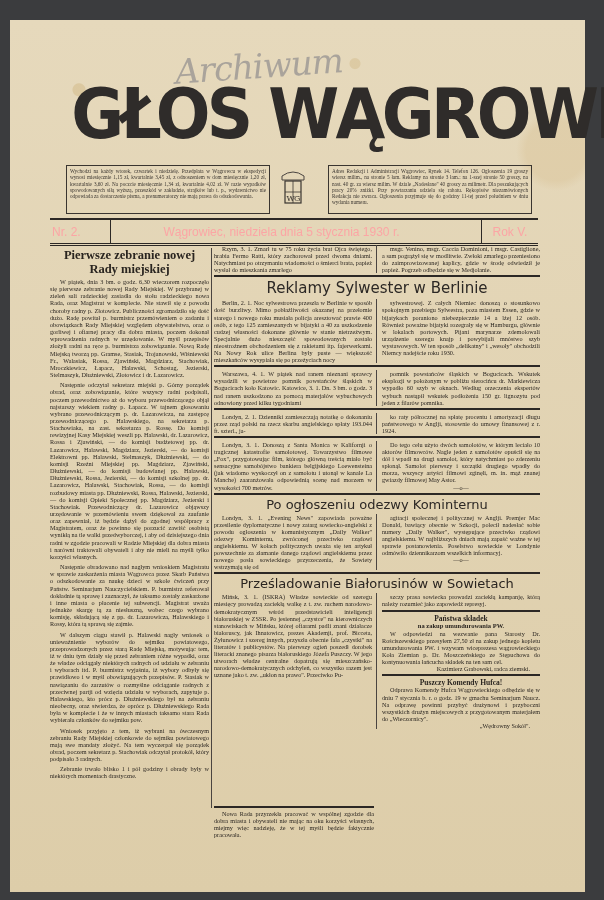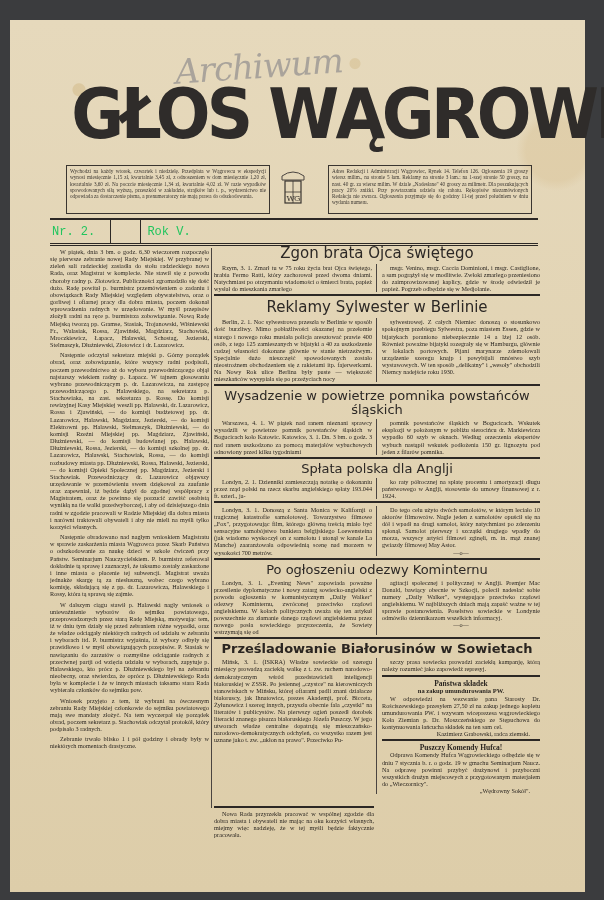--- a/index.html
+++ b/index.html
@@ -8,21 +8,21 @@
     background-image:radial-gradient(circle at 12% 8%, rgba(200,170,110,.35) 0 6px, transparent 7px),
       radial-gradient(circle at 60% 5%, rgba(200,170,110,.3) 0 5px, transparent 6px),
       radial-gradient(circle at 95% 15%, rgba(220,200,160,.6) 0 30px, transparent 40px),
       linear-gradient(180deg,#e6d9bc,#ddcda9);}
   .pencil{position:absolute;left:165px;top:26px;font-family:"DejaVu Serif",serif;font-style:italic;font-size:34px;color:rgba(120,120,130,.55);transform:rotate(-4deg);letter-spacing:-1px;}
   .masthead{position:absolute;left:52px;top:72px;width:480px;height:85px;text-align:center;font-family:"DejaVu Sans",sans-serif;font-weight:bold;font-size:70px;line-height:85px;color:#2f2c2a;letter-spacing:-4px;transform:scaleX(.92);transform-origin:center;white-space:nowrap;}
   .infobox{position:absolute;border:1px solid #3a3530;font-size:5.2px;line-height:6.3px;padding:2px 3px;text-align:justify;color:#3a3530;}
   .info-left{left:66px;top:165px;width:196px;height:43px;}
   .info-right{left:328px;top:165px;width:196px;height:43px;}
   .crest{position:absolute;left:278px;top:168px;width:30px;height:40px;}
-  .dateline{position:absolute;left:50px;top:218px;width:488px;height:23px;border-top:2px solid #2c2825;border-bottom:3px double #2c2825;display:flex;align-items:center;font-family:Liberation Mono, monospace;font-size:12px;color:#22c55e;}
+  .dateline{position:absolute;left:50px;top:218px;width:488px;height:23px;border-top:2px solid #2c2825;border-bottom:3px double #2c2825;display:flex;align-items:center;font-family:Liberation Sans, sans-serif;font-size:12px;color:#fca5a5;}
   .dateline .nr{width:58px;padding-left:2px;border-right:1px solid #2c2825;height:100%;display:flex;align-items:center;}
   .dateline .dt{flex:1;text-align:center;}
   .dateline .rok{width:56px;border-left:1px solid #2c2825;height:100%;display:flex;align-items:center;justify-content:center;margin-left:29px;}
   .leftcol{position:absolute;left:50px;top:248px;width:159px;height:625px;font-size:6.2px;line-height:7.15px;text-align:justify;overflow:hidden;}
   .leftcol h2{font-family:"Liberation Serif",serif;font-size:12.5px;line-height:14px;margin:0 0 2px 0;text-align:center;font-weight:bold;}
   .leftcol p{margin:0 0 3px 0;text-indent:10px;}
   .colrule{position:absolute;left:211px;top:248px;width:1px;height:560px;background:#4a4440;}
   .rightarea{position:absolute;left:214px;top:245px;width:326px;}
   .art{border-bottom:2px solid #2c2825;padding-bottom:2px;margin-bottom:3px;}
   .art h3{font-family:"DejaVu Sans",sans-serif;font-weight:normal;font-size:15px;line-height:17px;margin:0 0 2px 0;text-align:center;color:#2c2825;}
@@ -58,36 +58,37 @@
     <line x1="7" y1="24" x2="23" y2="24" stroke="#3a3530" stroke-width="0.8"></line>
     <text x="8.5" y="33" font-size="8" font-family="DejaVu Serif, serif" fill="#3a3530">W</text>
     <text x="16" y="33" font-size="8" font-family="DejaVu Serif, serif" fill="#3a3530">G</text>
   </svg>
 </div>
 
 <div class="infobox info-right">Adres Redakcji i Administracji Wągrowiec, Rynek 14. Telefon 126. Ogłoszenia 19 groszy wiersz milim., na stronie 5 łam. Reklamy na stronie 3 łam.: na 1-szej stronie 50 groszy, na nast. 40 gr. za wiersz milim. W dziale „Nadesłane" 40 groszy za milimetr. Dla poszukujących pracy 20% zniżki. Przy powtarzaniu udziela się rabatu. Rękopisów niezamówionych Redakcja nie zwraca. Ogłoszenia przyjmuje się do godziny 11-tej przed południem w dniu wydania numeru.</div>
 
 <div class="dateline">
   <div class="nr">Nr. 2.</div>
+  <div class="dt">Wągrowiec, niedziela dnia 5 stycznia 1930 r.</div>
   <div class="rok">Rok V.</div>
 </div>
 
 <div class="leftcol">
+  <h2>Pierwsze zebranie nowej Rady miejskiej</h2>
   <p>W piątek, dnia 3 bm. o godz. 6,30 wieczorem rozpoczęło się pierwsze zebranie nowej Rady Miejskiej. W przybranej w zieleń sali radzieckiej zasiadła do stołu radzieckiego nowa Rada, oraz Magistrat w komplecie. Nie stawił się z powodu choroby radny p. Złotowicz. Publiczności zgromadziło się dość dużo. Radę powitał p. burmistrz przemówieniem o zadaniu i obowiązkach Rady Miejskiej względem obywatelstwa, oraz o gorliwej i ofiarnej pracy dla dobra miasta, poczem dokonał wprowadzenia radnych w urzędowanie. W myśl przepisów złożyli radni na ręce p. burmistrza zobowiązanie. Nową Radę Miejską tworzą pp. Gramse, Stasiak, Trojanowski, Wiśniewski Fr., Walasiak, Rossa, Zjawiński, Magdziarz, Stachowiak, Mroczkiewicz, Łapacz, Halawski, Schostag, Jezierski, Stelmaszyk, Dłużniewski, Złotowicz i dr. Lazarowicz.</p>
   <p>Następnie odczytał sekretarz miejski p. Górny porządek obrad, oraz zobowiązanie, które wszyscy radni podpisali, poczem przewodnictwo aż do wyboru przewodniczącego objął najstarszy wiekiem radny p. Łapacz. W tajnem głosowaniu wybrano przewodniczącym p. dr. Lazarowicza, na zastępcę przewodniczącego p. Halawskiego, na sekretarza p. Stachowiaka, na zast. sekretarza p. Rossę. Do komisji rewizyjnej Kasy Miejskiej weszli pp. Halawski, dr. Lazarowicz, Rossa i Zjawiński, — do komisji budżetowej pp. dr. Lazarowicz, Halawski, Magdziarz, Jezierski, — do komisji Elektrowni pp. Halawski, Stelmaszyk, Dłużniewski, — do komisji Rzeźni Miejskiej pp. Magdziarz, Zjawiński, Dłużniewski, — do komisji budowlanej pp. Halawski, Dłużniewski, Rossa, Jezierski, — do komisji szkolnej pp. dr. Lazarowicz, Halawski, Stachowiak, Rossa, — do komisji rozbudowy miasta pp. Dłużniewski, Rossa, Halawski, Jezierski, — do komisji Opieki Społecznej pp. Magdziarz, Jezierski i Stachowiak. Przewodniczący dr. Lazarowicz objąwszy urzędowanie w przemówieniu swem dziękował za zaufanie oraz zapewniał, iż będzie dążył do zgodnej współpracy z Magistratem, oraz że powinno się porzucić zawiść osobistą wynikłą na tle walki przedwyborczej, i aby od dzisiejszego dnia radni w zgodzie pracowali w Radzie Miejskiej dla dobra miasta i narówni traktowali obywateli i aby nie mieli na myśli tylko korzyści własnych.</p>
   <p>Następnie obradowano nad nagłym wnioskiem Magistratu w sprawie zaskarżenia miasta Wągrowca przez Skarb Państwa o odszkodowanie za naukę dzieci w szkole ćwiczeń przy Państw. Seminarjum Nauczycielskiem. P. burmistrz referował dokładnie tą sprawę i zaznaczył, że taksamo zostały zaskarżone i inne miasta o płacenie tej subwencji. Magistrat uważa jednakże skargę tą za niesłuszną, wobec czego wybrano komisję, składającą się z pp. dr. Lazarowicza, Halawskiego i Rossy, która tą sprawą się zajmie.</p>
   <p>W dalszym ciągu stawił p. Halawski nagły wniosek o unieważnienie wyborów do sejmiku powiatowego, przeprowadzonych przez starą Radę Miejską, motywując tem, iż w dniu tym działy się przed zebraniem różne wypadki, oraz że władze odciągały niektórych radnych od udziału w zebraniu i wyborach itd. P. burmistrz wyjaśnia, iż wybory odbyły się prawidłowo i w myśl obowiązujących przepisów. P. Stasiak w nawiązaniu do zarzutów o rozmyślne odciąganie radnych z przeciwnej partji od wzięcia udziału w wyborach, zapytuje p. Halawskiego, kto prócz p. Dłużniewskiego był na zebraniu nieobecny, oraz stwierdza, że oprócz p. Dłużniewskiego Rada była w komplecie i że w innych miastach taksamo stara Rada wybierała członków do sejmiku pow.</p>
   <p>Wniosek przyjęto z tem, iż wybrani na ówczesnym zebraniu Rady Miejskiej członkowie do sejmiku powiatowego mają swe mandaty złożyć. Na tem wyczerpał się porządek obrad, poczem sekretarz p. Stachowiak odczytał protokół, który podpisało 3 radnych.</p>
   <p>Zebranie trwało blisko 1 i pół godziny i obrady były w niektórych momentach drastyczne.</p>
 </div>
 <div class="colrule"></div>
 
 <div class="rightarea">
   <div class="art">
-    <h3>Zgon brata Ojca świętego</h3>
     <div class="cols">
       <div>
           <p>Rzym, 3. 1. Zmarł tu w 75 roku życia brat Ojca świętego, hrabia Fermo Ratti, który zachorował przed dwoma dniami. Natychmiast po otrzymaniu wiadomości o śmierci brata, papież wysłał do mieszkania zmarłego</p>
         </div>
       <div>
           <p>msgr. Venino, msgr. Caccia Dominioni, i msgr. Castiglione, a sam pogrążył się w modlitwie. Zwłoki zmarłego przeniesiono do zaimprowizowanej kaplicy, gdzie w środę odwiedził je papież. Pogrzeb odbędzie się w Medjolanie.</p>
         </div>
     </div>
   </div>
   <div class="art">
@@ -95,32 +96,30 @@
     <div class="cols">
       <div>
           <p>Berlin, 2. 1. Noc sylwestrowa przeszła w Berlinie w sposób dość burzliwy. Mimo pobłażliwości okazanej na przełomie starego i nowego roku musiała policja aresztować prawie 400 osób, z tego 125 zamieszanych w bijatyki a 40 za uszkodzenie cudzej własności dokonane głównie w stanie nietrzeźwym. Specjalnie dużo nieszczęść spowodowanych zostało nieostrożnem obchodzeniem się z rakietami itp. fajerwerkami. Na Nowy Rok ulice Berlina były puste — większość mieszkańców wysypiała się po przeżyciach nocy</p>
         </div>
       <div>
           <p>sylwestrowej. Z całych Niemiec donoszą o stosunkowo spokojnym przebiegu Sylwestra, poza miastem Essen, gdzie w bijatykach poraniono niebezpiecznie 14 a lżej 12 osób. Również poważne bijatyki rozegrały się w Hamburgu, głównie w lokalach portowych. Pijani marynarze zdemolowali urządzenie szeregu knajp i powybijali mnóstwo szyb wystawowych. W ten sposób „delikatny" i „wesoły" obchodzili Niemcy nadejście roku 1930.</p>
         </div>
     </div>
   </div>
   <div class="art">
-    <h3 class="sm">Wysadzenie w powietrze pomnika powstańców śląskich</h3>
     <div class="cols">
       <div>
           <p>Warszawa, 4. 1. W piątek nad ranem nieznani sprawcy wysadzili w powietrze pomnik powstańców śląskich w Bogucicach koło Katowic. Katowice, 3. 1. Dn. 3 bm. o godz. 3 nad ranem uszkodzono za pomocą materjałów wybuchowych odnowiony przed kilku tygodniami</p>
         </div>
       <div>
           <p>pomnik powstańców śląskich w Bogucicach. Wskutek eksplozji w położonym w pobliżu sierocińcu dr. Markiewicza wypadło 60 szyb w oknach. Według orzeczenia ekspertów wybuch nastąpił wskutek podłożenia 150 gr. lignozytu pod jeden z filarów pomnika.</p>
         </div>
     </div>
   </div>
   <div class="art">
-    <h3 class="sm">Spłata polska dla Anglji</h3>
     <div class="cols">
       <div>
           <p>Londyn, 2. 1. Dzienniki zamieszczają notatkę o dokonaniu przez rząd polski na rzecz skarbu angielskiego spłaty 193.044 ft. szterl., ja-</p>
         </div>
       <div>
           <p>ko raty półrocznej na spłatę procentu i amortyzacji długu państwowego w Anglji, stosownie do umowy finansowej z r. 1924.</p>
         </div>
     </div>
   </div>
   <div class="art">
@@ -140,21 +139,21 @@
       <div>
           <p>Londyn, 3. 1. „Evening News" zapowiada poważne przesilenie dyplomatyczne i nowy zatarg sowiecko-angielski z powodu ogłoszenia w komunistycznym „Daily Walker" odezwy Kominternu, zwróconej przeciwko rządowi angielskiemu. W kołach politycznych uważa się ten artykuł powszechnie za złamanie danego rządowi angielskiemu przez nowego posła sowieckiego przyrzeczenia, że Sowiety wstrzymają się od</p>
         </div>
       <div>
           <p>agitacji społecznej i politycznej w Anglji. Premjer Mac Donald, bawiący obecnie w Szkocji, polecił nadesłać sobie numery „Daily Walker", występujące przeciwko rządowi angielskiemu. W najbliższych dniach mają zapaść ważne w tej sprawie postanowienia. Poselstwo sowieckie w Londynie odmówiło dziennikarzom wszelkich informacyj.</p>
           <div class="sep">—o—</div>
         </div>
     </div>
   </div>
   <div>
-    <h3 class="sm" style="font-family:'DejaVu Sans',sans-serif;font-weight:bold;font-size:13px;line-height:14px;margin:0 0 2px;text-align:center;">Prześladowanie Białorusinów w Sowietach</h3>
+    <h3 class="sm" style="font-family:'DejaVu Sans',sans-serif;font-weight:normal;font-size:13px;line-height:14px;margin:0 0 2px;text-align:center;">Prześladowanie Białorusinów w Sowietach</h3>
     <div class="cols">
       <div>
           <p>Mińsk, 3. 1. (ISKRA) Władze sowieckie od szeregu miesięcy prowadzą zaciekłą walkę z t. zw. ruchem narodowo-demokratycznym wśród przedstawicieli inteligencji białoruskiej w ZSSR. Po jesiennej „czystce" na kierowniczych stanowiskach w Mińsku, której ofiarami padli znani działacze białoruscy, jak Ihnatowicz, prezes Akademji, prof. Bicceta, Żyłunowicz i szereg innych, przyszła obecnie fala „czystki" na literatów i publicystów. Na pierwszy ogień poszedł dorobek literacki znanego pisarza białoruskiego Józefa Puszczy. W jego utworach władze centralne dopatrują się mieszczańsko-narodowo-demokratycznych odchyleń, co wszystko razem jest uznane jako t. zw. „ukłon na prawo". Przeciwko Pu-</p>
         </div>
       <div>
         <div class="boxed">
             <p>szczy prasa sowiecka prowadzi zaciekłą kampanję, którą należy rozumieć jako zapowiedź represyj.</p>
           </div>
         <div class="note boxed">
           <h4>Państwa składek</h4>

